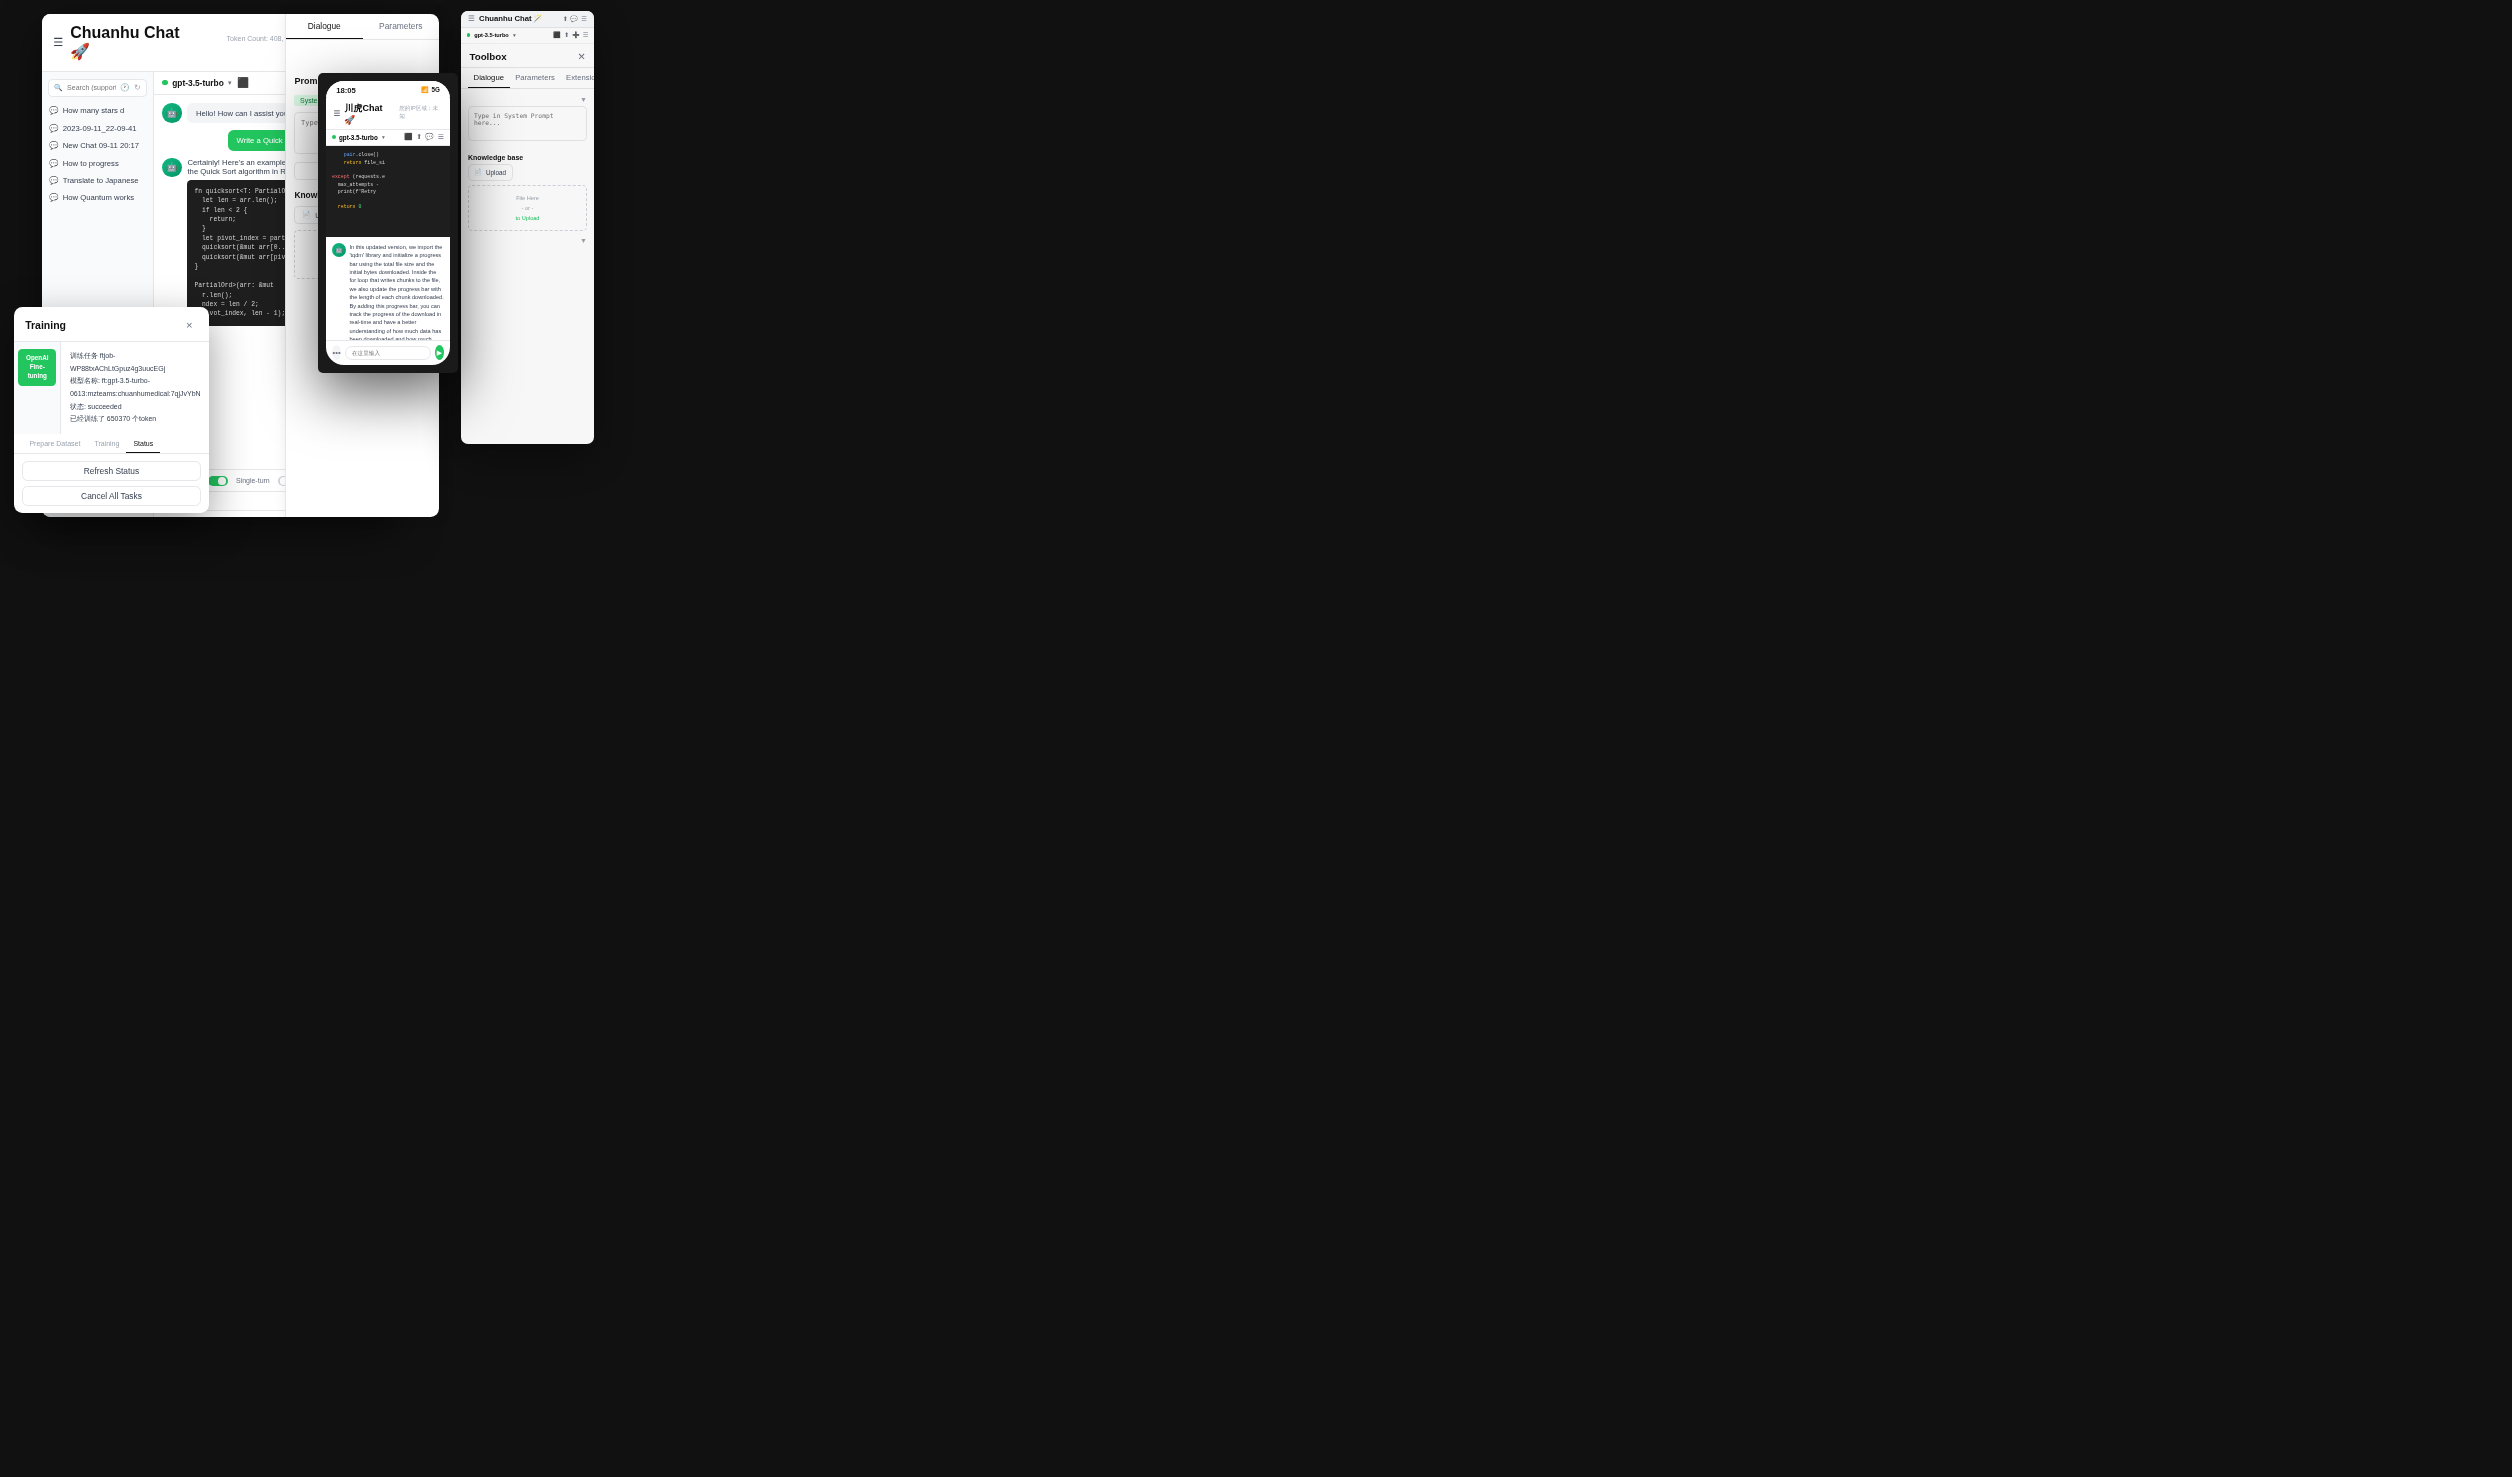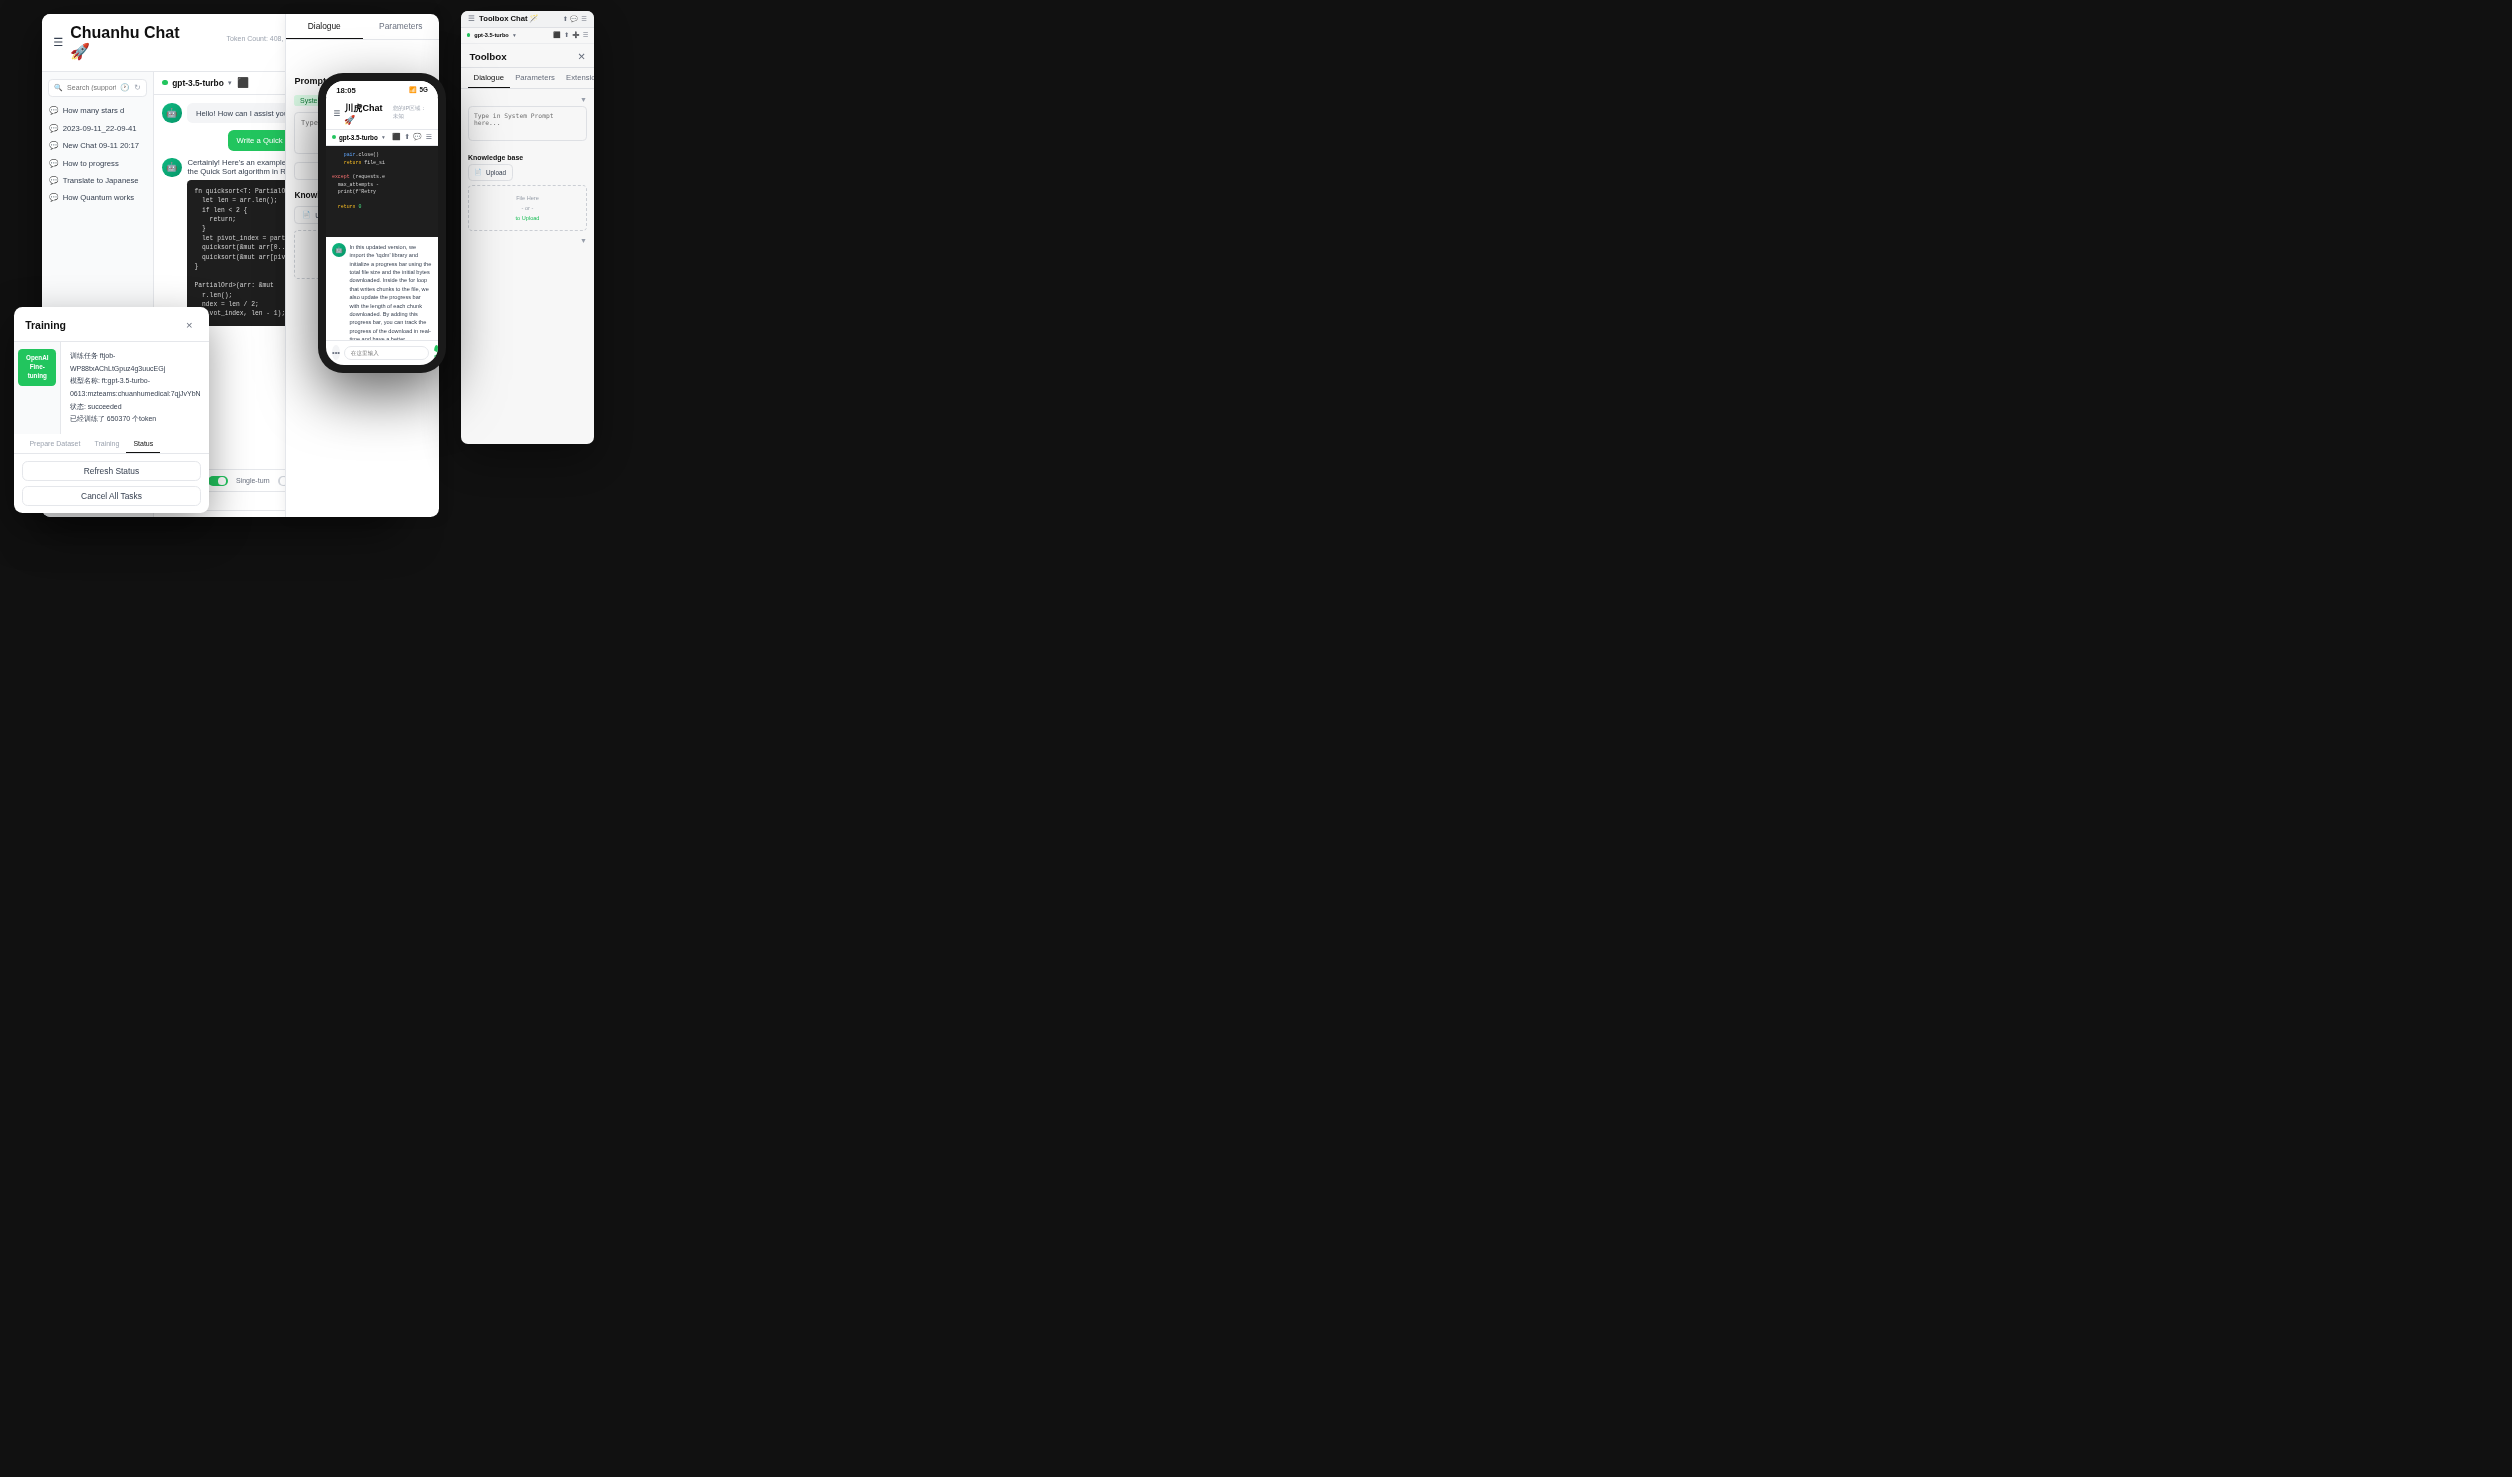--- a/index.html
+++ b/index.html
@@ -533,24 +533,24 @@
     
     .phone-container {
       position: absolute;
       top: 70px;
       left: 307px;
       width: 154px;
       height: 544px;
     }
 
     .phone-frame {
-      width: 128px;
+      width: 140px;
       height: 300px;
       background: #1a1a1a;
-      border-radius: 25px;
+      border-radius: 5px;
       padding: 8.4px;
       box-shadow: 0 21px 56px rgba(0,0,0,0.6);
       position: relative;
     }
 
     .phone-screen {
       width: 100%;
       height: 100%;
       background: #fff;
       border-radius: 18px;
@@ -1064,21 +1064,21 @@
         <button class="phone-send-btn">▶</button>
       </div>
     </div>
   </div>
 </div>
 
 <div class="toolbox-panel" style="position:absolute;top:10.5px;left:461px;z-index:5;opacity:0.97;">
 
   <div class="toolbox-topbar">
     <span class="tb-hamburger">☰</span>
-    <span class="tb-app-title">Toolbox Chat 🪄</span>
+    <span class="tb-app-title">Chuanhu Chat 🪄</span>
     <div class="tb-btns">
       <span class="tb-btn">⬆</span>
       <span class="tb-btn">💬</span>
       <span class="tb-btn">☰</span>
     </div>
   </div>
 
   <div class="toolbox-small-header">
     <span class="tb-dot"></span>
     <span class="tb-model-name">gpt-3.5-turbo</span>

